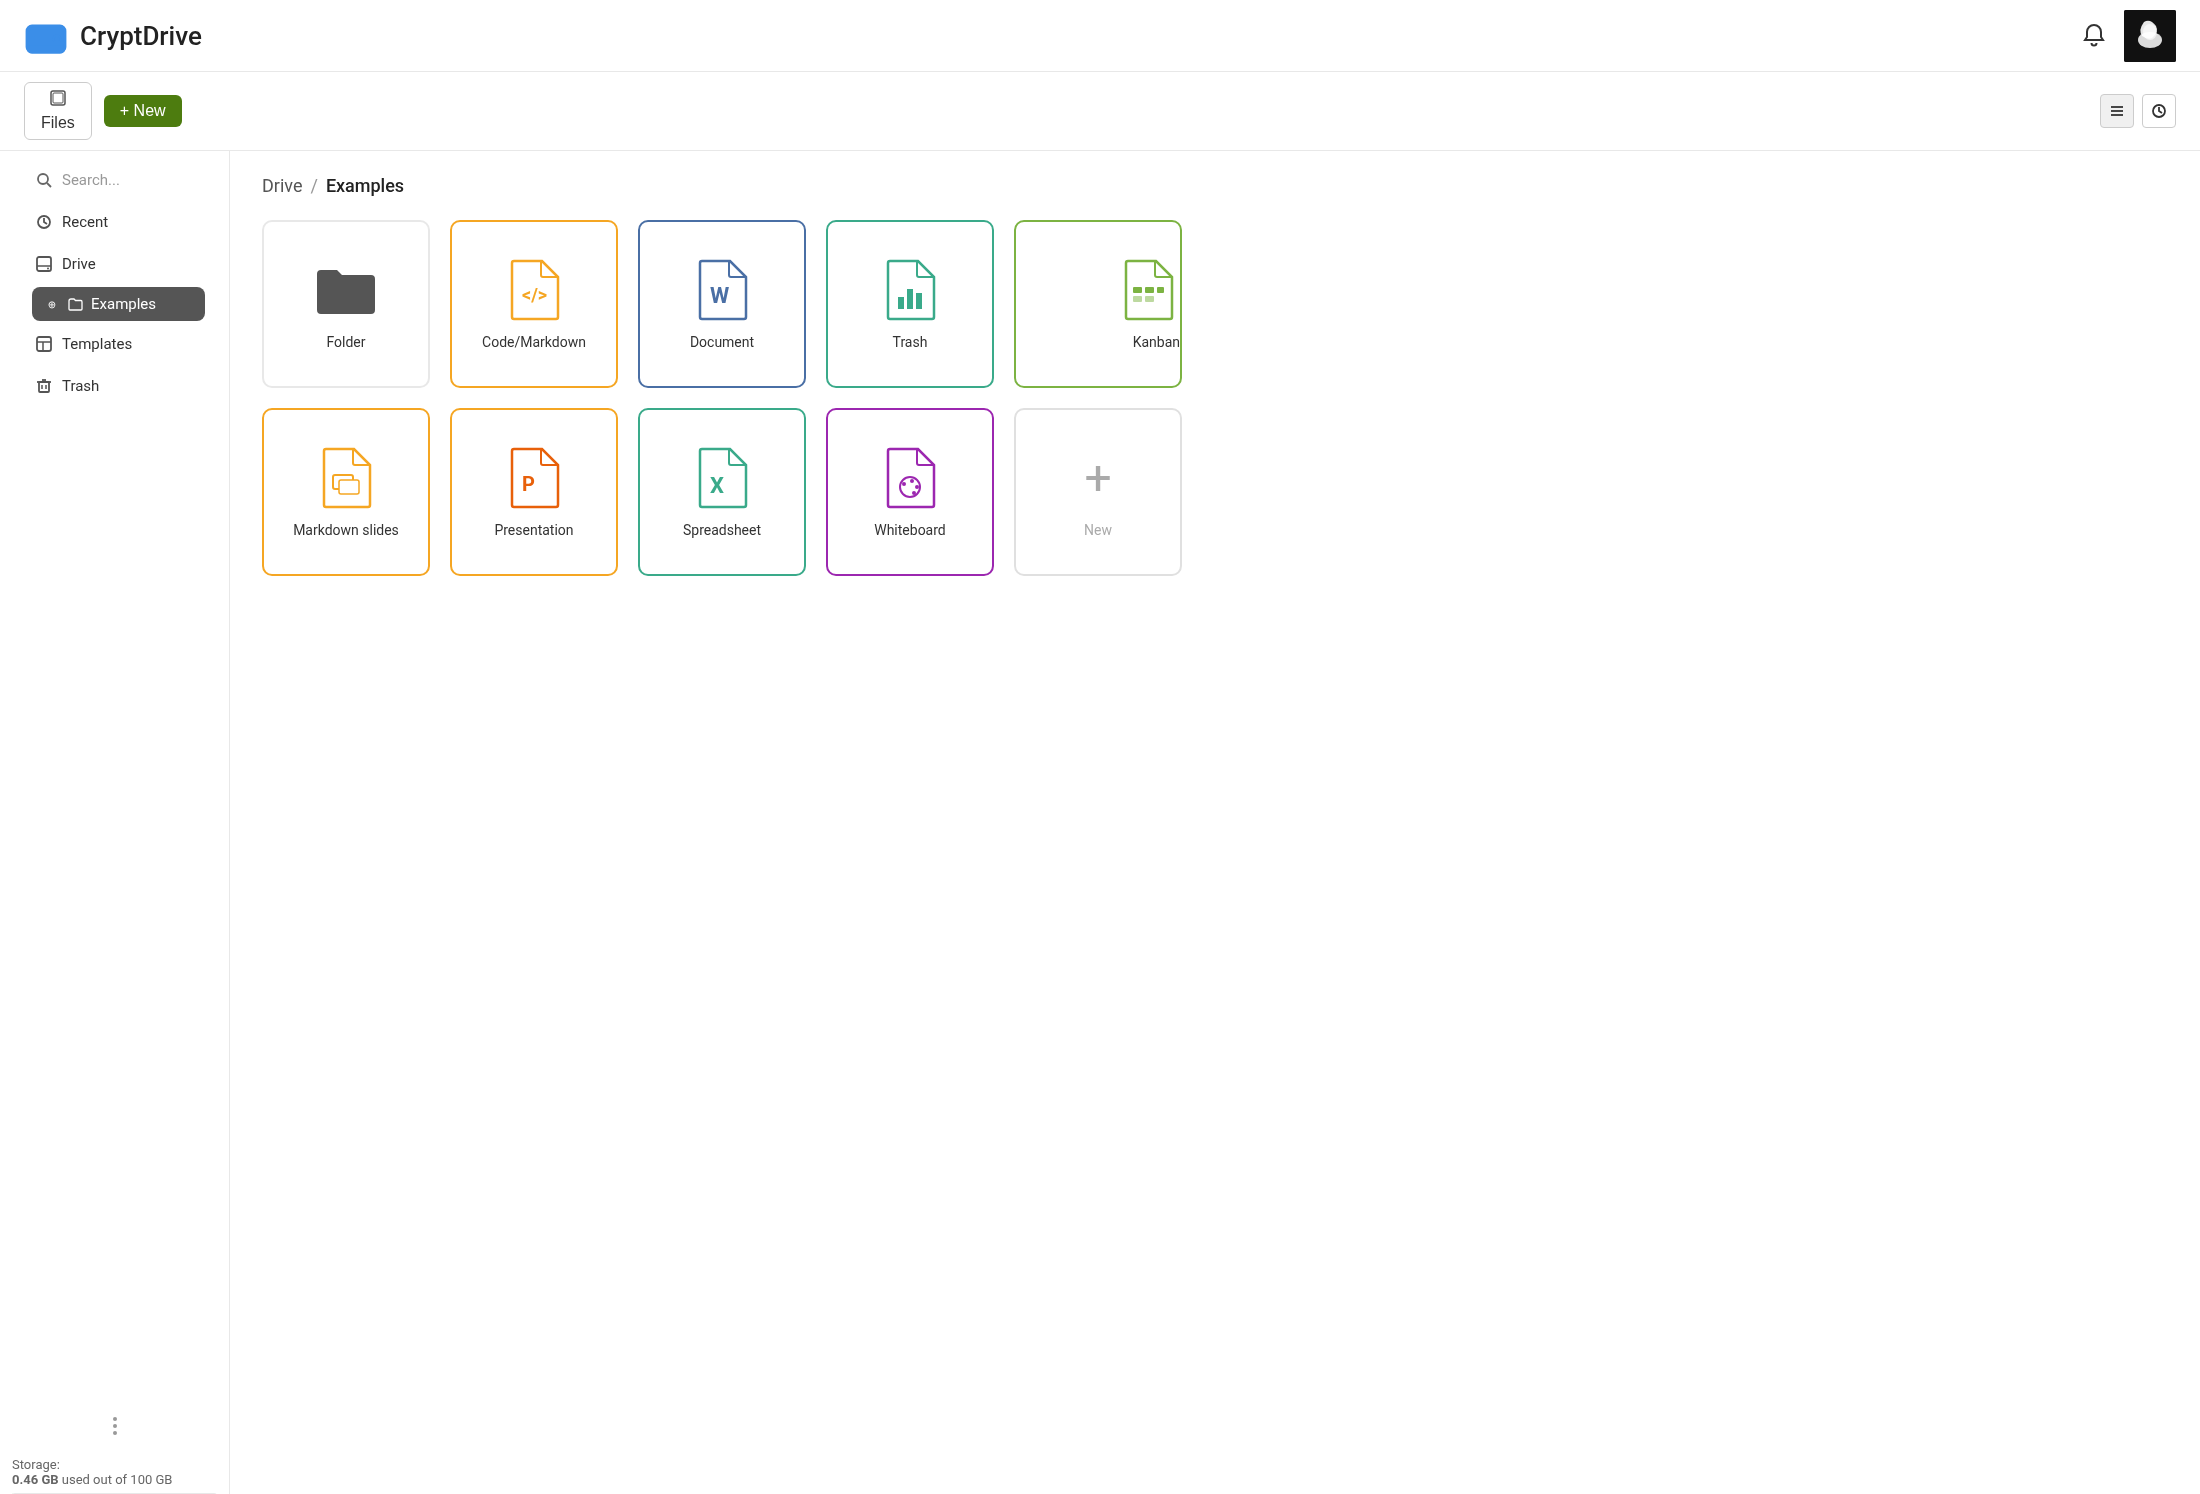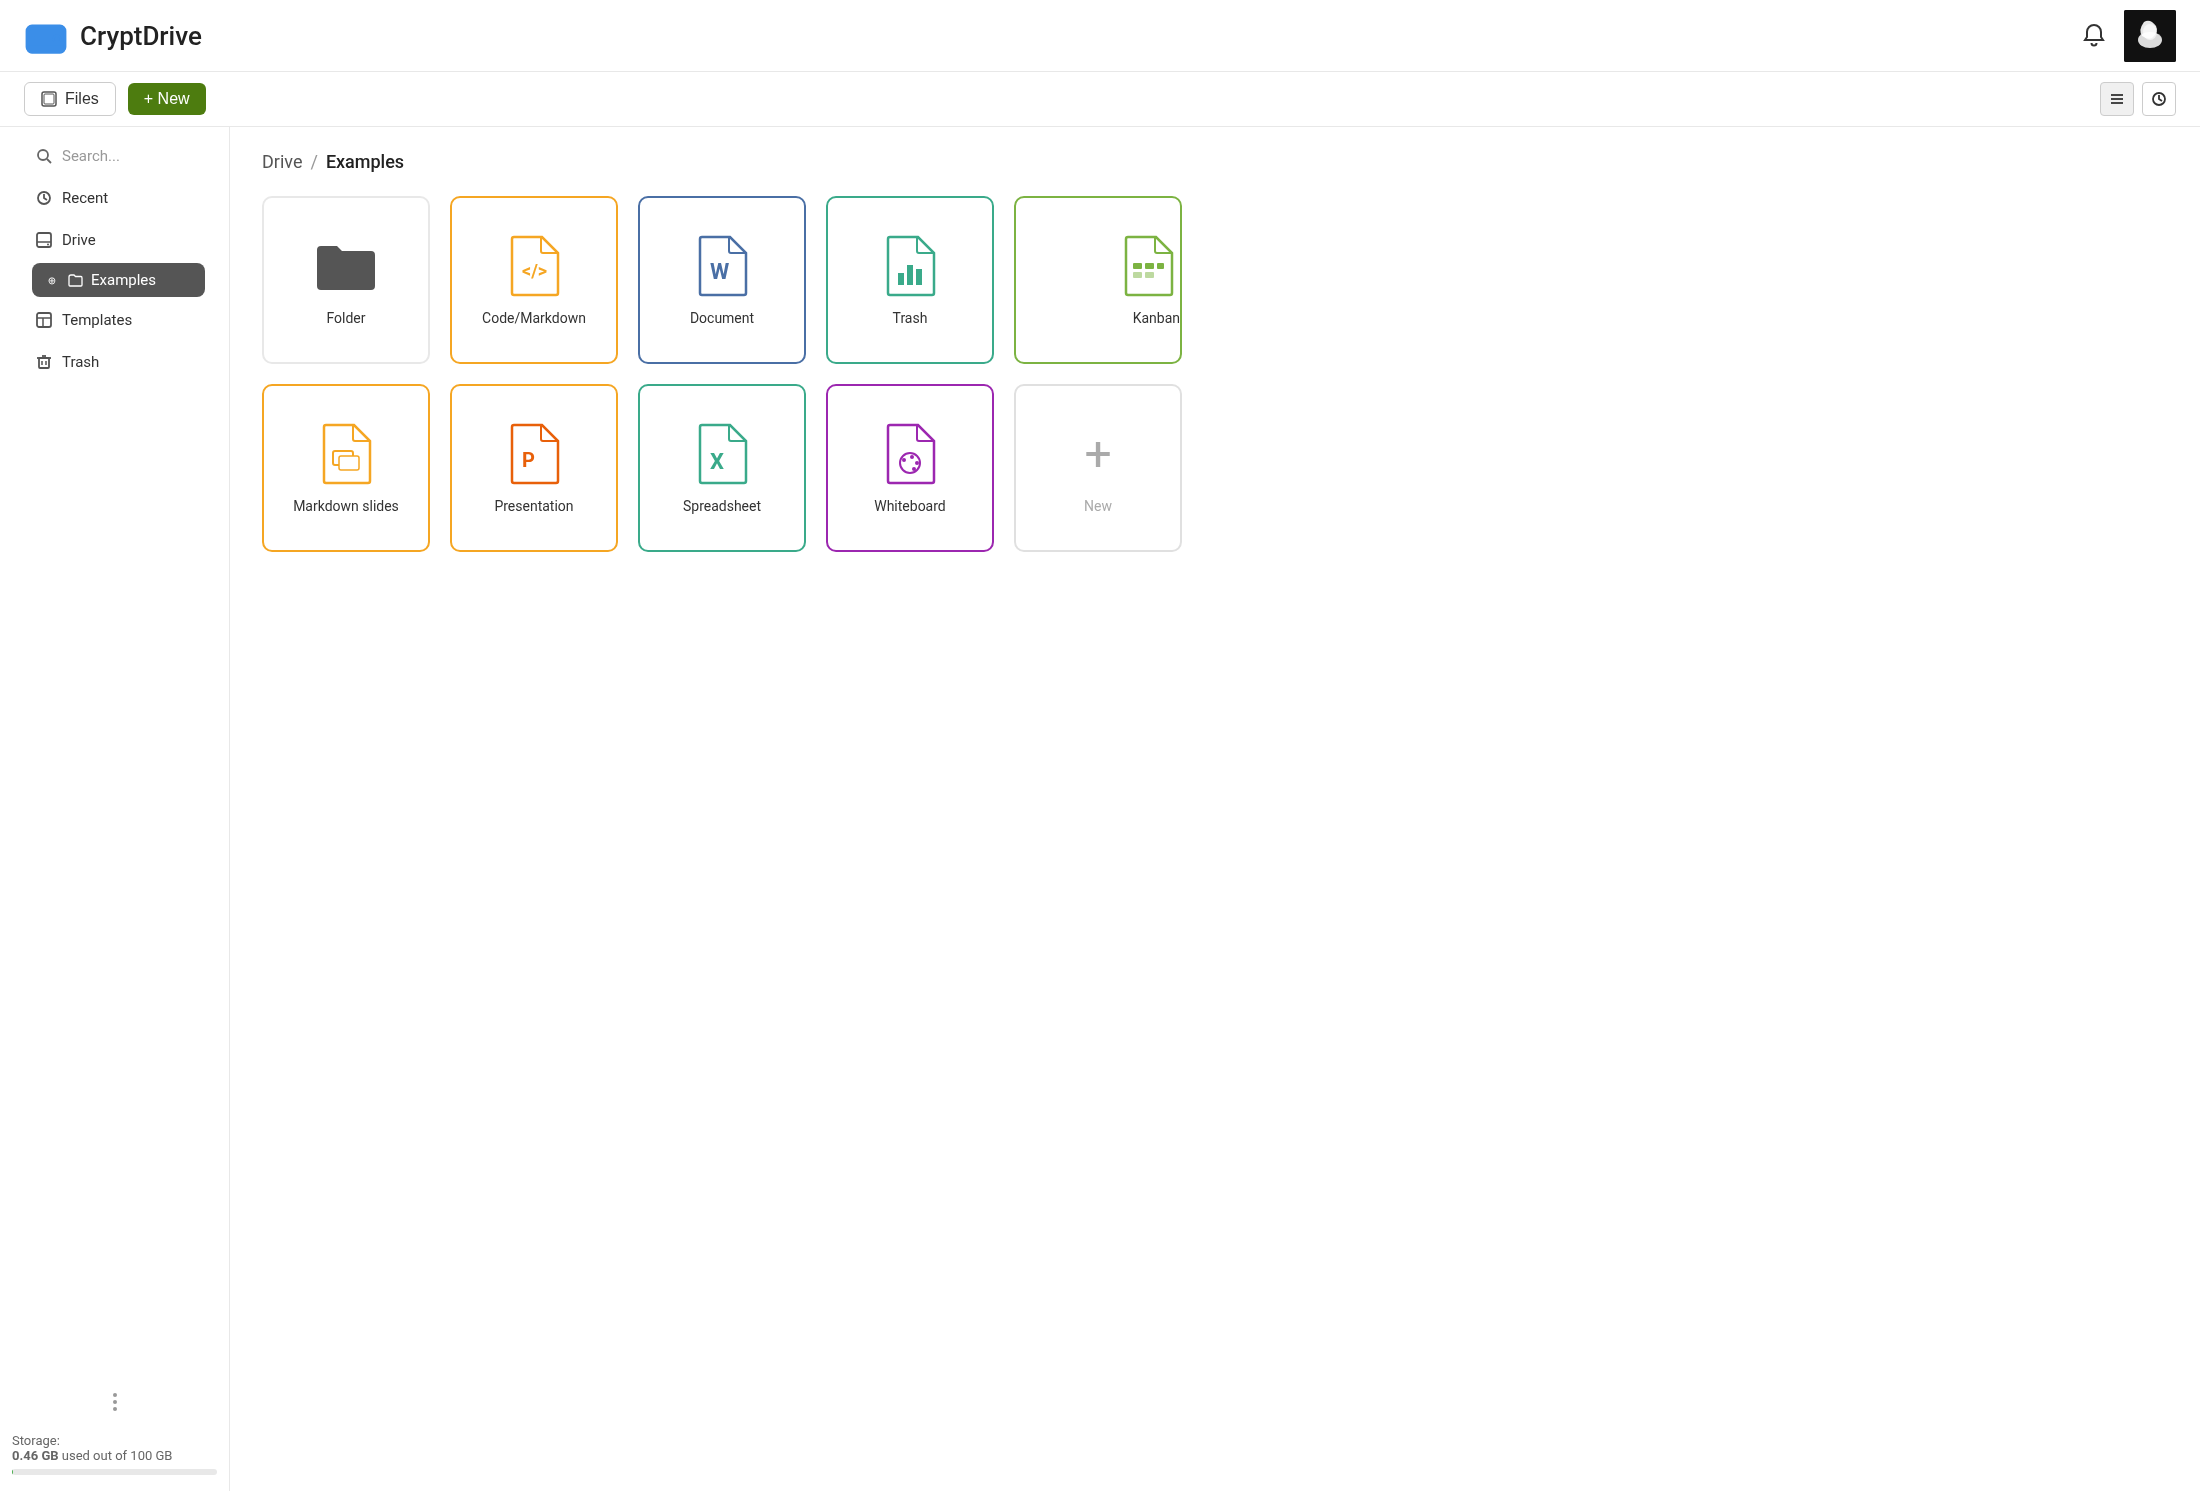--- a/index.html
+++ b/index.html
@@ -60,20 +60,21 @@
       display: flex;
       align-items: center;
       gap: 8px;
       padding: 7px 16px;
       border: 1px solid #ccc;
       border-radius: 6px;
       background: #fff;
       cursor: pointer;
       font-size: 16px;
       color: #333;
+      flex-direction: column;
     }
     .new-button {
       display: flex;
       align-items: center;
       gap: 6px;
       padding: 7px 16px;
       border: none;
       border-radius: 6px;
       background: #4d7c0f;
       cursor: pointer;

